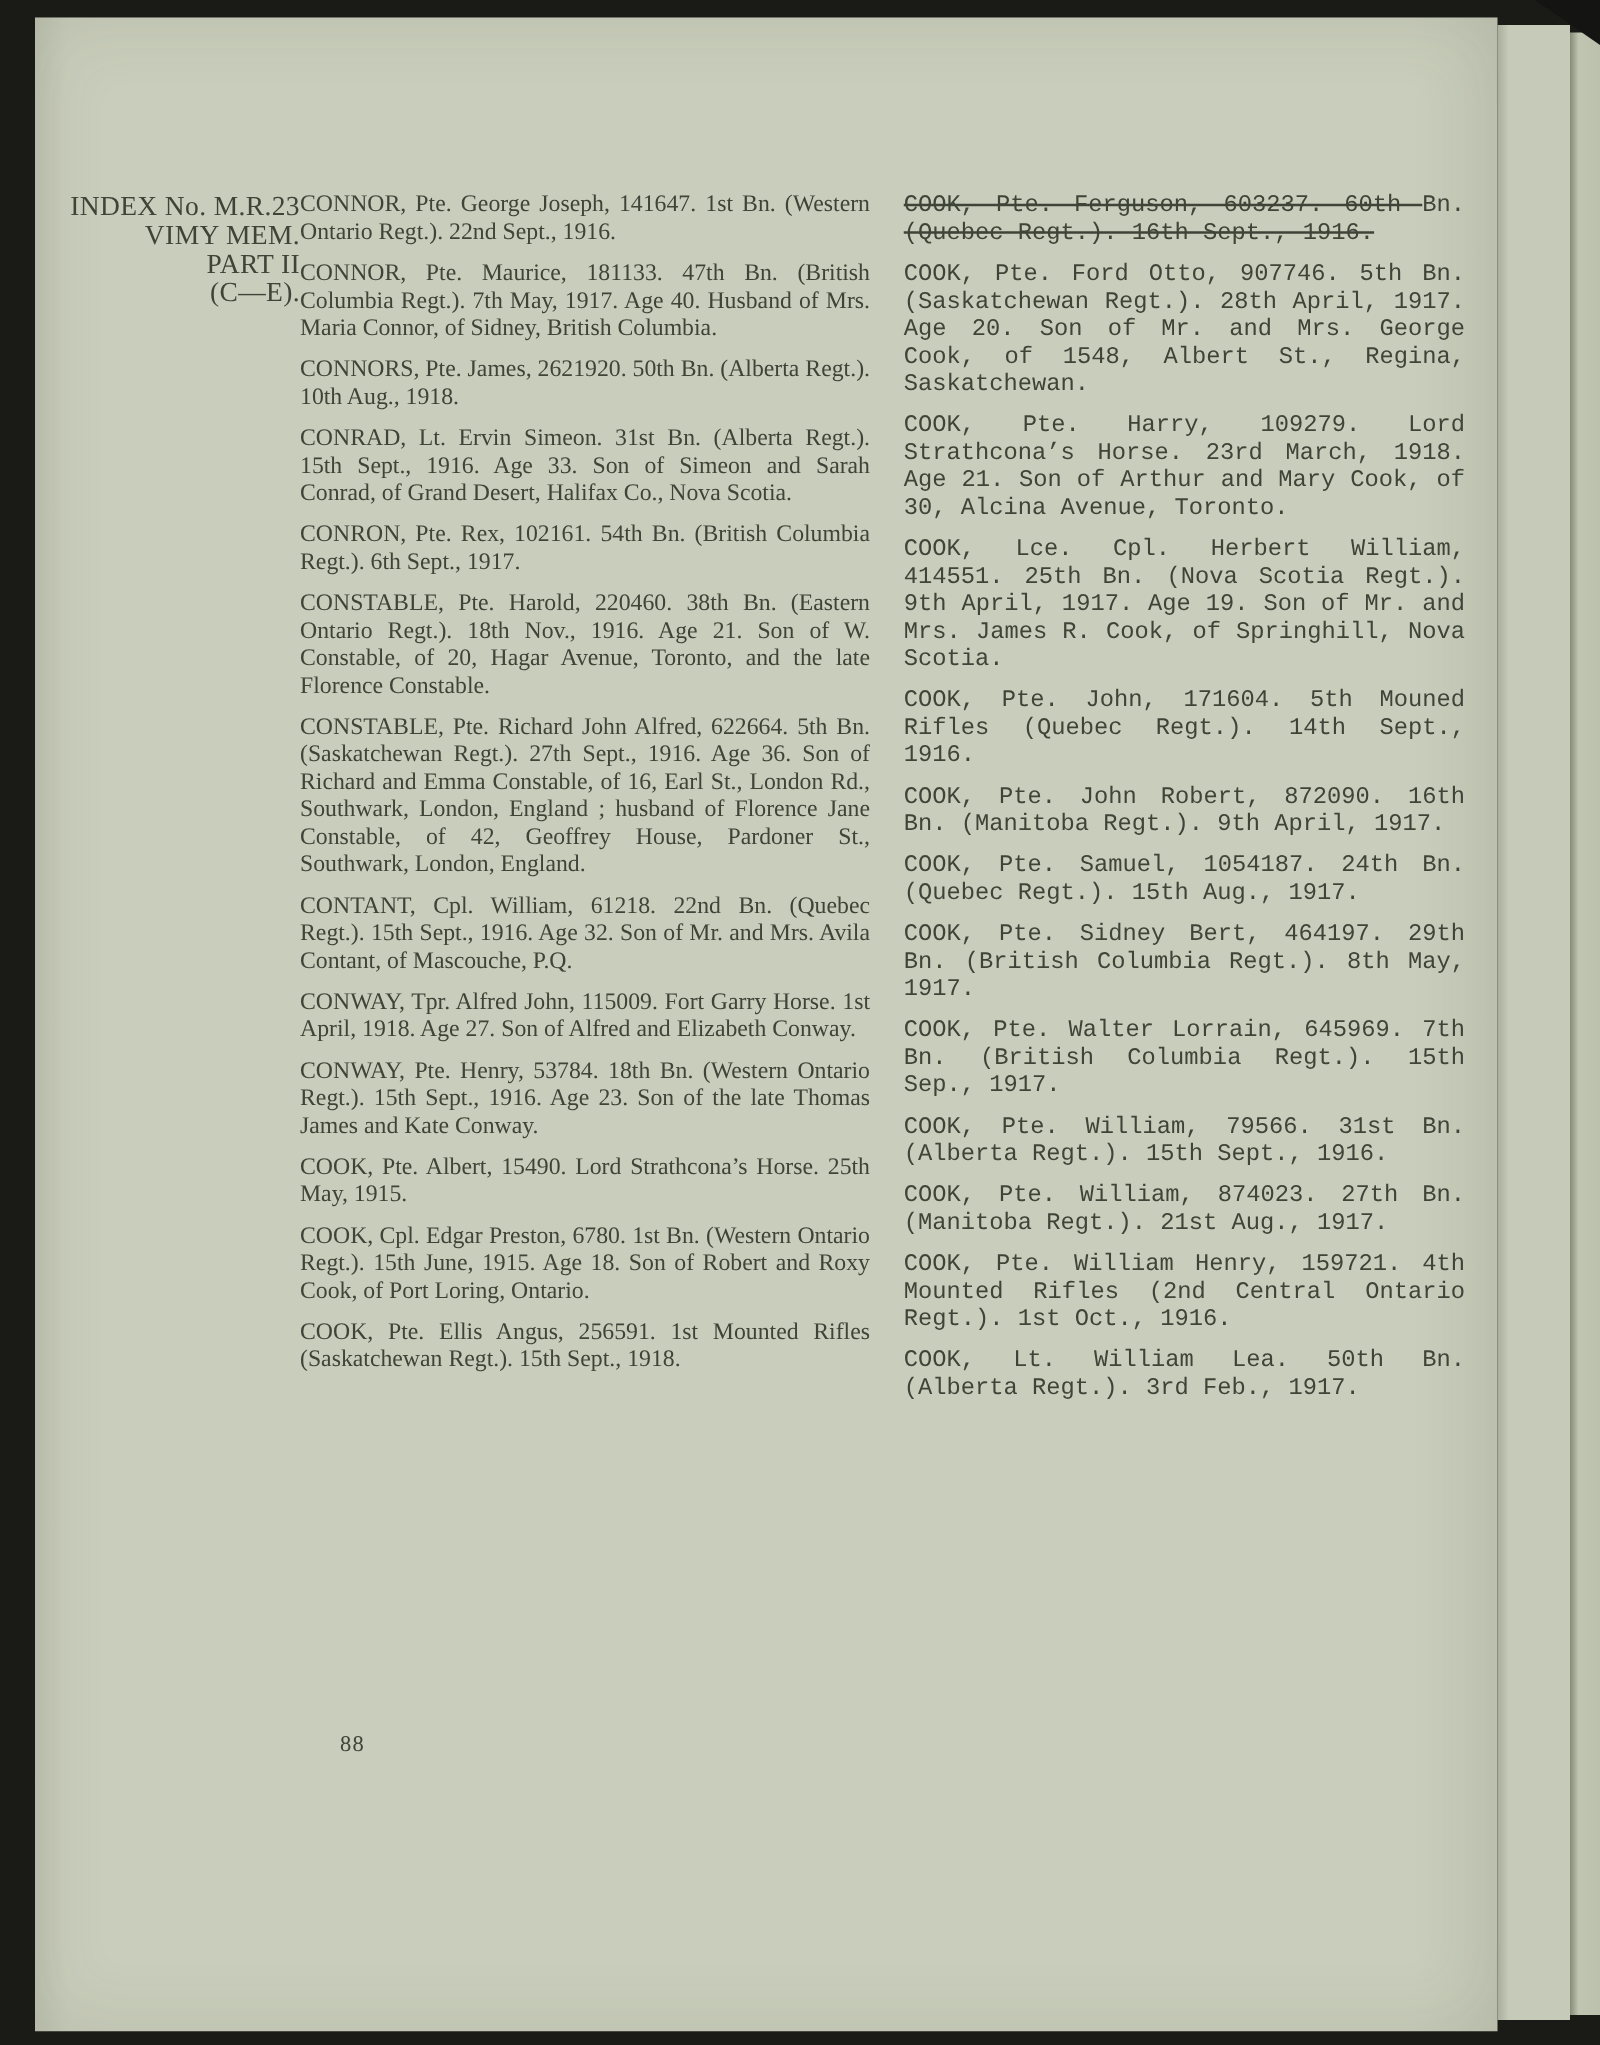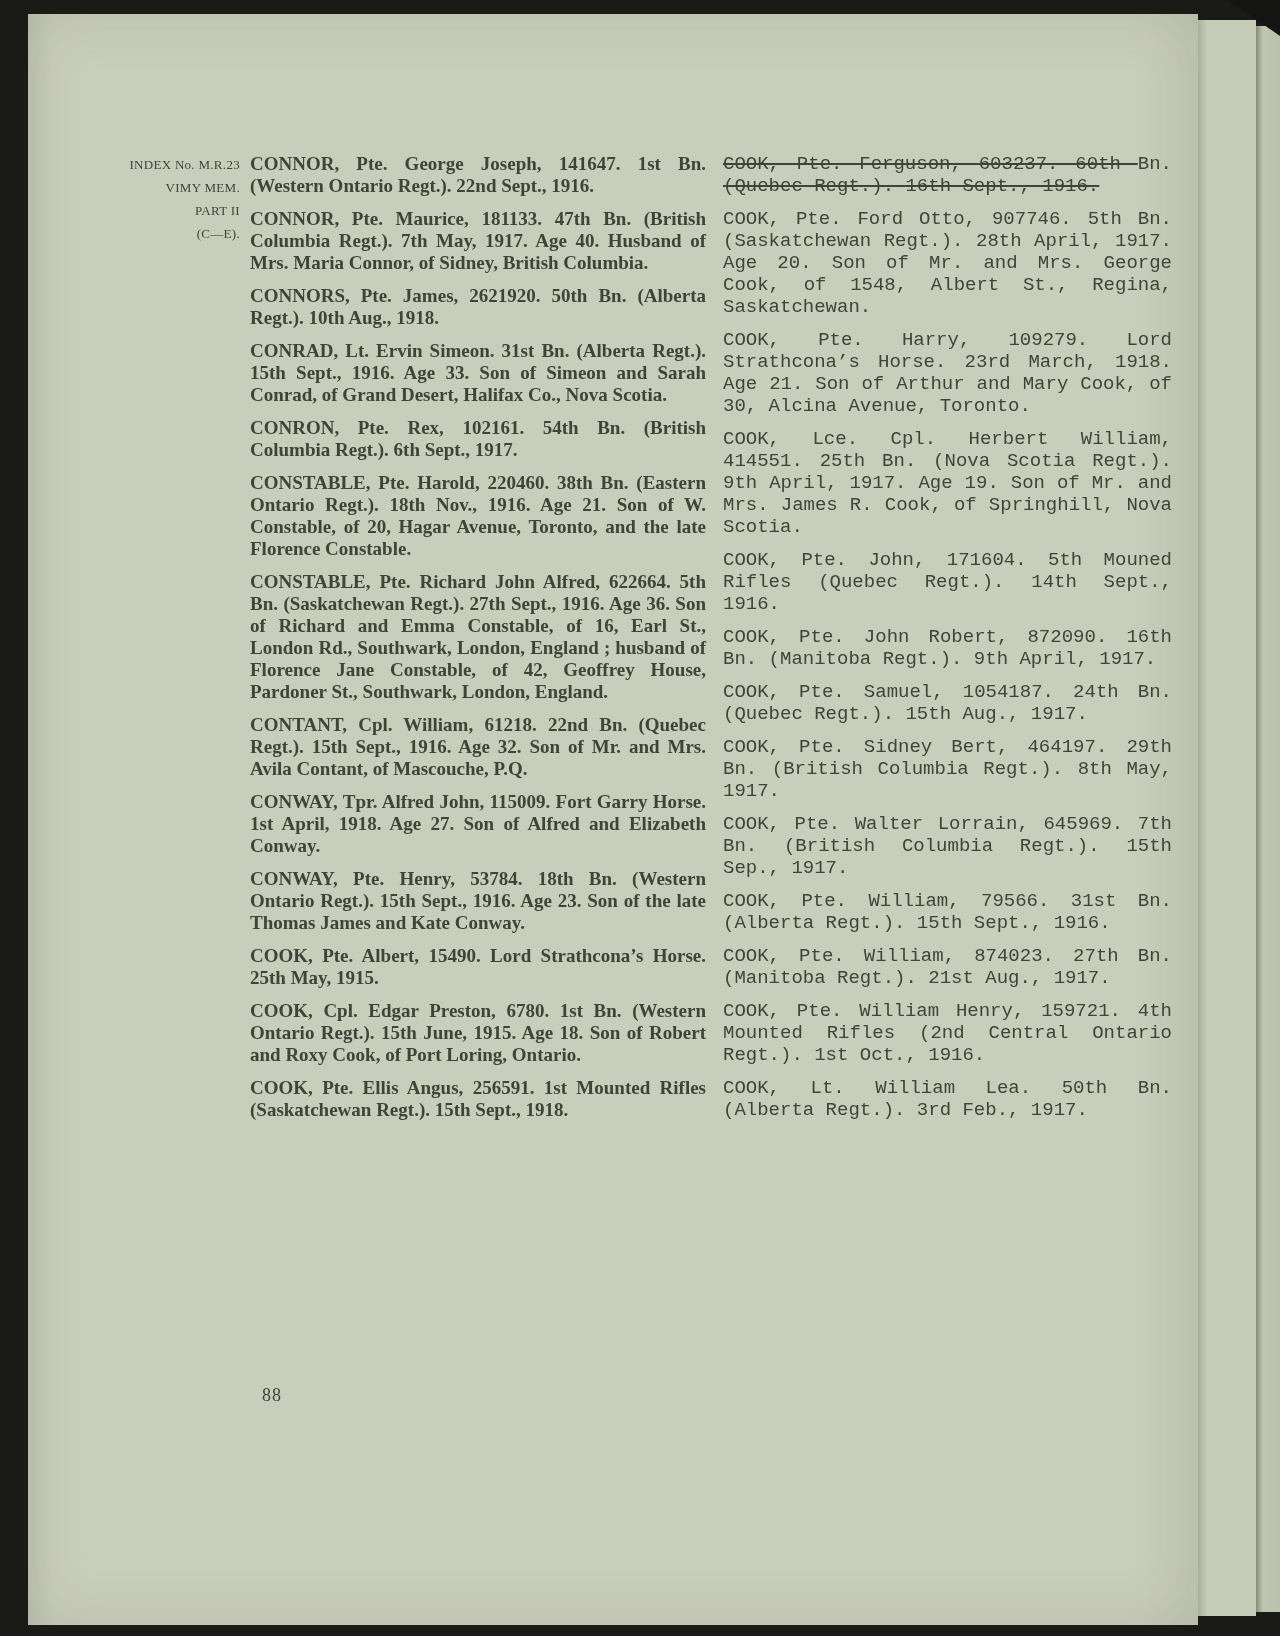--- a/index.html
+++ b/index.html
@@ -34,39 +34,39 @@
     position: absolute; right: 0; top: 0;
     width: 0; height: 0;
     border-top: 36px solid #141412;
     border-left: 52px solid transparent;
   }
   .header-block {
     position: absolute;
     left: 22px; top: 139px;
     width: 190px;
     text-align: right;
-    font-size: 13px;
+    font-size: 22px;
     line-height: 23px;
     letter-spacing: 0.3px;
     white-space: nowrap;
   }
   .col {
     position: absolute;
     top: 139px;
     text-align: justify;
     font-size: 19px;
     line-height: 22px;
   }
-  .col-left  { left: 222px; width: 456px; font-weight: bold; }
+  .col-left  { left: 212px; width: 456px; }
   .col-right { left: 695px; width: 449px; font-family: Liberation Mono, monospace; }
   .entry { margin: 0 0 11px 0; }
   .struck { text-decoration: line-through; text-decoration-thickness: 2px; }
   .page-number {
     position: absolute;
-    left: 234px; top: 1371px;
+    left: 244px; top: 1371px;
     font-size: 18px;
     letter-spacing: 1px;
   }
 </style>
 </head>
 <body>
 
 <div class="page">
 
   <div class="header-block">

